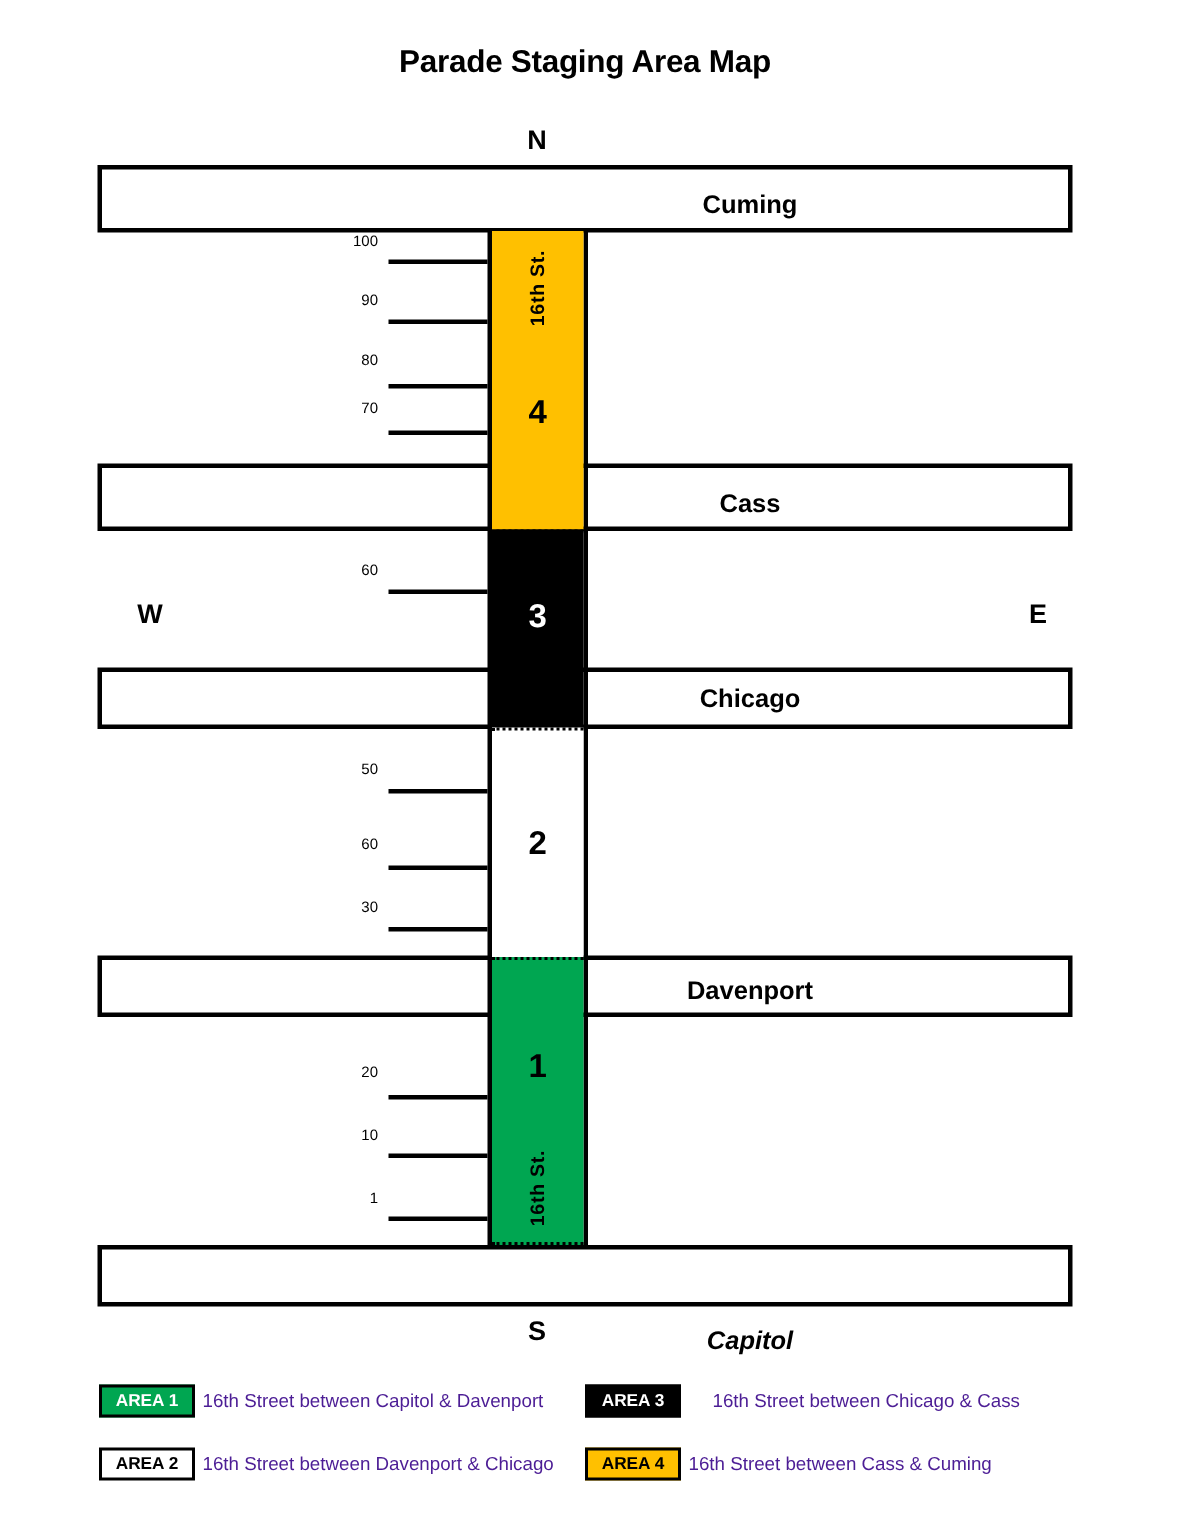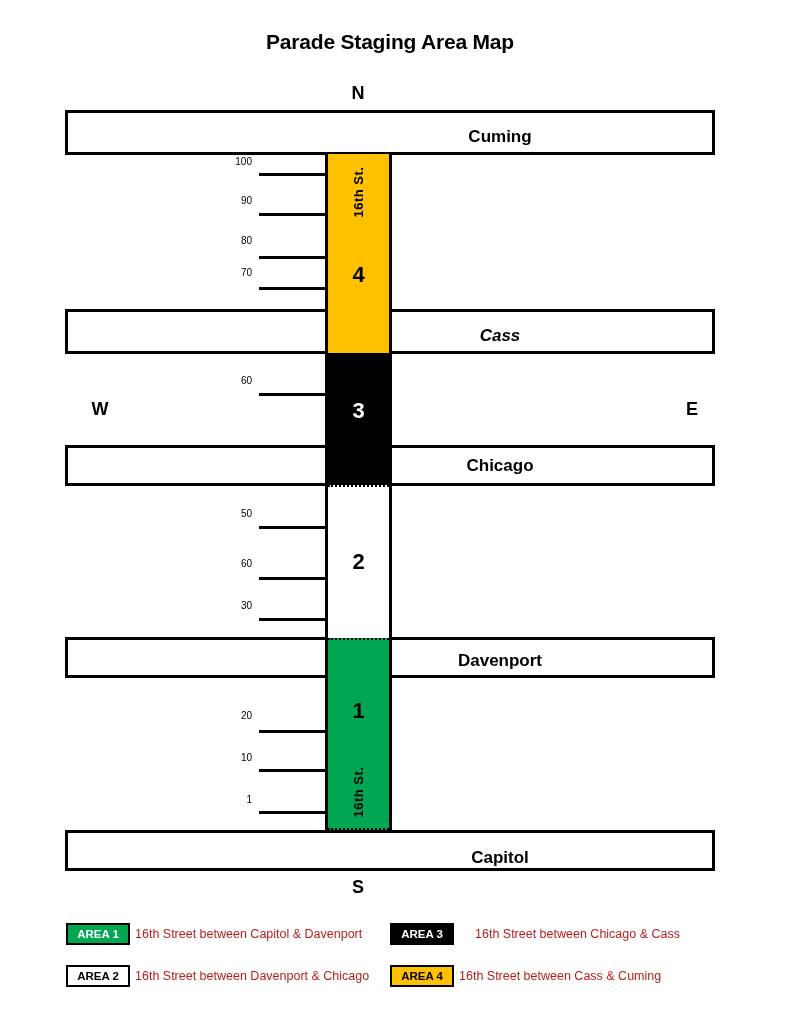--- a/index.html
+++ b/index.html
@@ -102,21 +102,21 @@
     align-items: center;
     justify-content: center;
     font-size: 11.5px;
     font-weight: bold;
     flex: none;
   }
   .legend-box.light-text { color: #ffffff; }
   .legend-desc {
     margin-left: 5px;
     font-size: 12.5px;
-    color: #b91c1c;
+    color: #4c1d95;
     white-space: nowrap;
   }
 </style>
 </head>
 <body>
 
 <div class="canvas">
 
   <div class="page-title">Parade Staging Area Map</div>
 
@@ -132,24 +132,24 @@
   <div class="bar" style="top:830px; height:41px;"></div>
 
   <div class="column">
     <div class="seg" style="height: 199px; background: rgb(255, 192, 0);"></div>
     <div class="seg seg-dot-top" style="height: 132px; background: rgb(0, 0, 0);"></div>
     <div class="seg seg-dot-top" style="height: 153px; background: rgb(255, 255, 255);"></div>
     <div class="seg seg-dot-top seg-dot-bottom" style="height: 192px; background: rgb(0, 166, 81);"></div>
   </div>
 
   <div class="street-label" style="top:127px;">Cuming</div>
-  <div class="street-label" style="top:326px;font-style:italic;">Cass</div>
+  <div class="street-label" style="top:326px;">Cass</div>
   <div class="street-label" style="top:456px;">Chicago</div>
   <div class="street-label" style="top:651px;">Davenport</div>
-  <div class="street-label" style="top:848px;">Capitol</div>
+  <div class="street-label" style="top:884px;font-style:italic;">Capitol</div>
 
   <div class="vstreet" style="left:358px; top:192px;">16th St.</div>
   <div class="vstreet" style="left:358px; top:792px;">16th St.</div>
 
   <div class="area-num" style="top:262px;">4</div>
   <div class="area-num white" style="top:398px;">3</div>
   <div class="area-num" style="top:549px;">2</div>
   <div class="area-num" style="top:698px;">1</div>
 
   <div class="tick-label" style="top:156px;">100</div>

